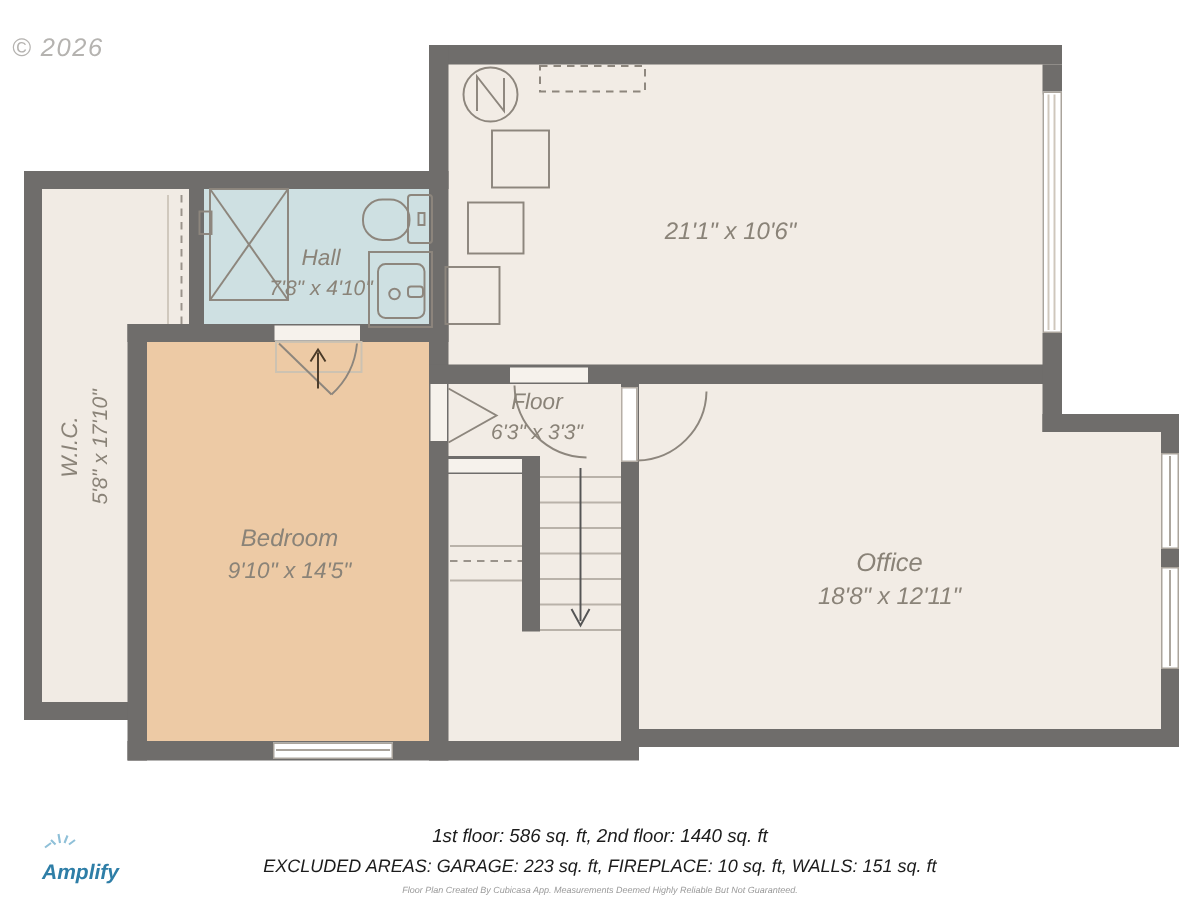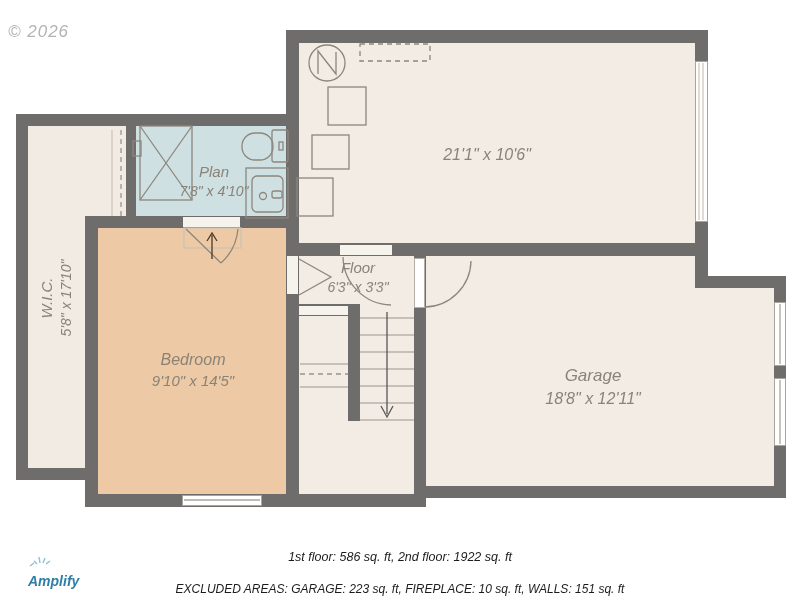--- a/index.html
+++ b/index.html
@@ -17,21 +17,21 @@
   .lbl-lg .rdims{font-size:16px;}
   .lbl-md .rname{font-size:16px;}
   .lbl-md .rdims{font-size:15px;}
   .lbl-sm .rname{font-size:15px;}
   .lbl-sm .rdims{font-size:14px;}
   .wic-label{transform:translate(-50%,-50%) rotate(-90deg);}
   .watermark{position:absolute;left:8px;top:6px;font-size:17px;color:#b5b3b0;letter-spacing:1px;z-index:5;}
   .footer{position:absolute;left:0;top:533px;width:800px;text-align:center;z-index:5;color:#1c1c1c;}
   .footer .f-total{font-size:13px;font-weight:bold;}
   .footer .f-floors{font-size:12.5px;margin-top:1px;}
-  .footer .f-excluded{font-size:12px;margin-top:18px;}
+  .footer .f-excluded{font-size:12px;margin-top:6px;}
   .footer .f-disclaimer{font-size:6px;color:#9a9a9a;margin-top:7px;}
   .logo{position:absolute;left:28px;top:538px;z-index:5;}
   .logo .logo-text{color:#2e7ea7;font-weight:bold;font-size:14px;display:block;margin-top:1px;text-align:right;}
 </style>
 </head>
 <body>
 
 <div class="page">
 
   <div class="watermark">© 2026</div>
@@ -152,42 +152,42 @@
       <line x1="780" y1="288" x2="780" y2="348"></line>
       <line x1="780" y1="364" x2="780" y2="428"></line>
       <line x1="184" y1="484" x2="260" y2="484"></line>
     </g>
   </svg>
 
   <div class="room-label lbl-lg" style="left:487px;top:139px;">
     <span class="rdims">21'1" x 10'6"</span>
   </div>
   <div class="room-label lbl-sm" style="left:214px;top:166px;">
-    <span class="rname">Plan</span>
+    <span class="rname">Hall</span>
     <span class="rdims">7'8" x 4'10"</span>
   </div>
   <div class="room-label lbl-sm" style="left:358px;top:262px;">
     <span class="rname">Floor</span>
     <span class="rdims">6'3" x 3'3"</span>
   </div>
   <div class="room-label lbl-sm wic-label" style="left:57px;top:282px;">
     <span class="rname">W.I.C.</span>
     <span class="rdims">5'8" x 17'10"</span>
   </div>
   <div class="room-label lbl-md" style="left:193px;top:354px;">
     <span class="rname">Bedroom</span>
     <span class="rdims">9'10" x 14'5"</span>
   </div>
   <div class="room-label lbl-lg" style="left:593px;top:371px;">
-    <span class="rname">Garage</span>
+    <span class="rname">Office</span>
     <span class="rdims">18'8" x 12'11"</span>
   </div>
 
   <div class="footer">
-    <div class="f-floors">1st floor: 586 sq. ft, 2nd floor: 1922 sq. ft</div>
+    <div class="f-floors">1st floor: 586 sq. ft, 2nd floor: 1440 sq. ft</div>
     <div class="f-excluded">EXCLUDED AREAS: GARAGE: 223 sq. ft, FIREPLACE: 10 sq. ft, WALLS: 151 sq. ft</div>
     <div class="f-disclaimer">Floor Plan Created By Cubicasa App. Measurements Deemed Highly Reliable But Not Guaranteed.</div>
   </div>
 
   <div class="logo">
     <svg width="26" height="12" viewBox="0 0 26 12" stroke="#8fc0d8" stroke-width="1.4" fill="none">
       <line x1="2" y1="10" x2="6" y2="7"></line>
       <line x1="6" y1="5" x2="9" y2="8"></line>
       <line x1="11" y1="1" x2="12" y2="7"></line>
       <line x1="17" y1="2" x2="15" y2="7"></line>

